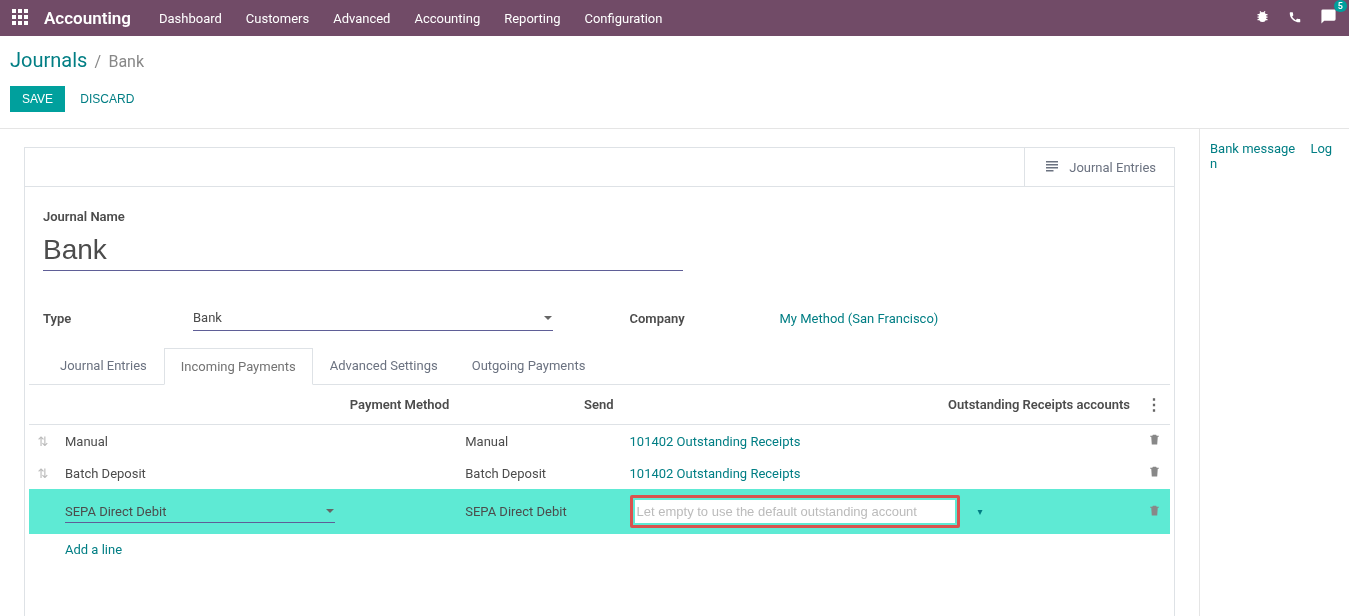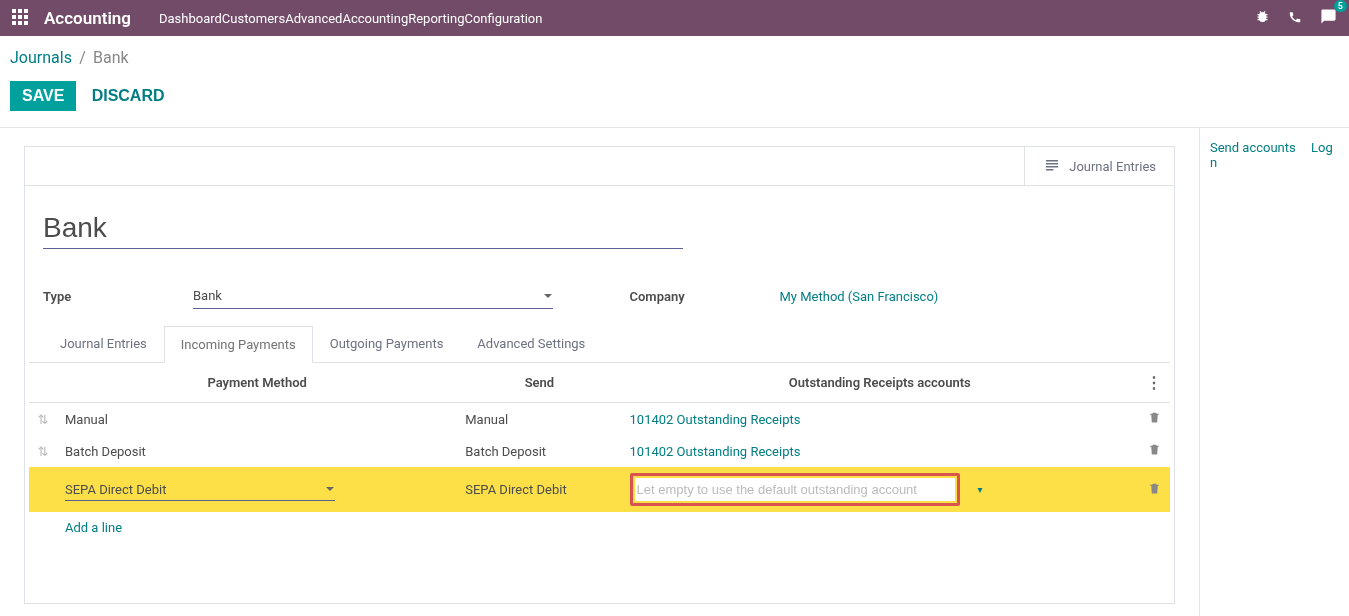--- a/index.html
+++ b/index.html
@@ -1,34 +1,34 @@
 <!DOCTYPE html>
 <html><head>
 <meta charset="utf-8">
 <style>
 * { box-sizing: border-box; margin: 0; padding: 0; }
 body { font-family: -apple-system, BlinkMacSystemFont, "Segoe UI", Roboto, Helvetica, Arial, sans-serif; font-size: 13px; color: #4c4c4c; background: #fff; }
 .topbar { background: #714b67; height: 36px; display: flex; align-items: center; padding: 0 12px; color: #fff; }
 .topbar .apps-icon { width: 18px; height: 18px; display: grid; grid-template-columns: repeat(3, 4px); grid-template-rows: repeat(3, 4px); gap: 2px; margin-right: 14px; cursor: pointer; }
 .topbar .apps-icon span { background: #fff; }
 .topbar .brand { font-size: 17px; font-weight: 600; margin-right: 28px; }
-.topbar .menu { display: flex; flex: 1; text-align: center; }
+.topbar .menu { display: flex; gap: 24px; flex: 1; text-align: center; }
 .topbar .menu a { color: #fff; font-size: 13px; cursor: pointer; }
 .topbar .icons { display: flex; align-items: center; gap: 18px; }
 .topbar .icons svg { fill: #fff; }
 .badge-wrap { position: relative; }
 .badge { position: absolute; top: -8px; right: -10px; background: #00a09d; color: #fff; font-size: 9px; padding: 1px 4px; border-radius: 8px; font-weight: 600; }
 
 .breadcrumb-bar { padding: 12px 10px 6px; }
-.breadcrumb-bar a { color: #017e84; font-size: 16px; cursor: pointer; }
+.breadcrumb-bar a { color: #017e84; font-size: 20px; cursor: pointer; }
 .breadcrumb-bar .sep { color: #888; font-size: 16px; margin: 0 4px; }
 .breadcrumb-bar .current { color: #888; font-size: 16px; }
 
 .action-bar { padding: 8px 10px 16px; }
-.btn { display: inline-block; padding: 6px 12px; font-size: 16px; font-weight: 700; cursor: pointer; border: none; }
+.btn { display: inline-block; padding: 6px 12px; font-size: 12px; font-weight: 400; cursor: pointer; border: none; }
 .btn-primary { background: #00a09d; color: #fff; }
 .btn-link { background: transparent; color: #017e84; padding: 6px 12px; }
 
 .content-wrap { display: flex; border-top: 1px solid #e5e5e5; }
 .main-col { flex: 1; padding: 18px 24px; min-width: 0; }
 .right-col { width: 150px; border-left: 1px solid #e5e5e5; padding: 12px 10px; }
 .right-col a { color: #017e84; font-size: 13px; margin-right: 12px; cursor: pointer; }
 
 .card { border: 1px solid #dee2e6; background: #fff; }
 .card-actions { display: flex; justify-content: flex-end; border-bottom: 1px solid #dee2e6; }
@@ -44,21 +44,21 @@
 .field-label { font-weight: 600; color: #4c4c4c; width: 150px; }
 .select-like { border: none; border-bottom: 1px solid #5f5e97; padding: 5px 0; width: 360px; display: flex; justify-content: space-between; align-items: center; cursor: pointer; }
 .company-link { color: #017e84; cursor: pointer; }
 
 .tabs { display: flex; padding: 0 18px; }
 .tab { padding: 10px 16px; font-size: 13px; color: #6b7280; cursor: pointer; border: 1px solid transparent; }
 .tab.active { color: #737373; border: 1px solid #dee2e6; border-bottom-color: #fff; background: #fff; position: relative; top: 1px; }
 
 .table-wrap { padding: 0 4px 60px; }
 table { width: 100%; border-collapse: collapse; border-top: 1px solid #dee2e6; }
-th { text-align: center; font-weight: 600; font-size: 13px; color: #4c4c4c; padding: 10px 8px; border-bottom: 1px solid #dee2e6; }
+th { text-align: right; font-weight: 600; font-size: 13px; color: #4c4c4c; padding: 10px 8px; border-bottom: 1px solid #dee2e6; }
 th:last-child { width: 30px; }
 td { padding: 8px 8px; font-size: 13px; }
 .handle-cell { width: 28px; text-align: center; color: #bbb; cursor: move; }
 .link-cell { color: #017e84; cursor: pointer; }
 .trash { color: #888; cursor: pointer; text-align: center; }
 .editing-row td { padding: 6px 8px; }
 .row-select { display: flex; justify-content: space-between; align-items: center; border-bottom: 1px solid #5f5e97; padding: 3px 0; cursor: pointer; width: 270px; }
 .highlighted-input-wrap { border: 3px solid #d9534f; padding: 2px; width: 330px; border-radius: 2px; }
 .highlighted-input { border: none; outline: none; width: 100%; font-size: 13px; padding: 4px 2px; color: #333; }
 .highlighted-input::placeholder { color: #bbb; }
@@ -125,20 +125,21 @@
       <div class="card-actions">
         <div class="stat-btn">
           <svg width="18" height="18" viewBox="0 0 24 24">
               <path d="M4 4h16v2H4zm0 4h16v2H4zm0 4h16v2H4zm0 4h10v2H4z"></path>
             </svg>
           <span>Journal Entries</span>
         </div>
       </div>
 
       <div class="form-section">
+        <div class="form-label">Journal Name</div>
         <input class="journal-name" value="Bank" style="">
       </div>
 
       <div class="two-cols">
         <div class="col">
           <div class="field-label">Type</div>
           <div class="select-like">
             <span>Bank</span>
             <svg class="caret" viewBox="0 0 10 10">
                 <path d="M1 3l4 4 4-4z" fill="#666"></path>
@@ -147,22 +148,22 @@
         </div>
         <div class="col">
           <div class="field-label">Company</div>
           <div class="company-link">My Method (San Francisco)</div>
         </div>
       </div>
 
       <div class="tabs">
         <div class="tab">Journal Entries</div>
         <div class="tab active">Incoming Payments</div>
+        <div class="tab">Advanced Settings</div>
         <div class="tab">Outgoing Payments</div>
-        <div class="tab">Advanced Settings</div>
       </div>
 
       <div class="table-wrap">
         <table>
           <thead>
             <tr>
               <th style="width:28px;"></th>
               <th>Payment Method</th>
               <th>Send</th>
               <th>Outstanding Receipts accounts</th>
@@ -181,21 +182,21 @@
             </tr>
             <tr class="data-row">
               <td class="handle-cell">⇅</td>
               <td>Batch Deposit</td>
               <td>Batch Deposit</td>
               <td class="link-cell">101402 Outstanding Receipts</td>
               <td class="trash"><svg width="13" height="13" viewBox="0 0 24 24" fill="#888">
                     <path d="M6 7h12l-1 14H7L6 7zm3-4h6l1 2h4v2H4V5h4l1-2z"></path>
                   </svg></td>
             </tr>
-            <tr class="editing-row" style="background:#fde047;">
+            <tr class="editing-row" style="background:#5eead4;">
               <td></td>
               <td>
                 <div class="row-select">
                   <span>SEPA Direct Debit</span>
                   <svg class="caret" viewBox="0 0 10 10">
                       <path d="M1 3l4 4 4-4z" fill="#666"></path>
                     </svg>
                 </div>
               </td>
               <td>SEPA Direct Debit</td>
@@ -215,16 +216,16 @@
               <td></td>
               <td colspan="4"><span class="add-line">Add a line</span></td>
             </tr>
           </tbody>
         </table>
       </div>
     </div>
   </div>
 
   <div class="right-col">
-    <a>Send accounts</a>
+    <a>Bank message</a>
     <a>Log n</a>
   </div>
 </div>
 
 </body></html>

